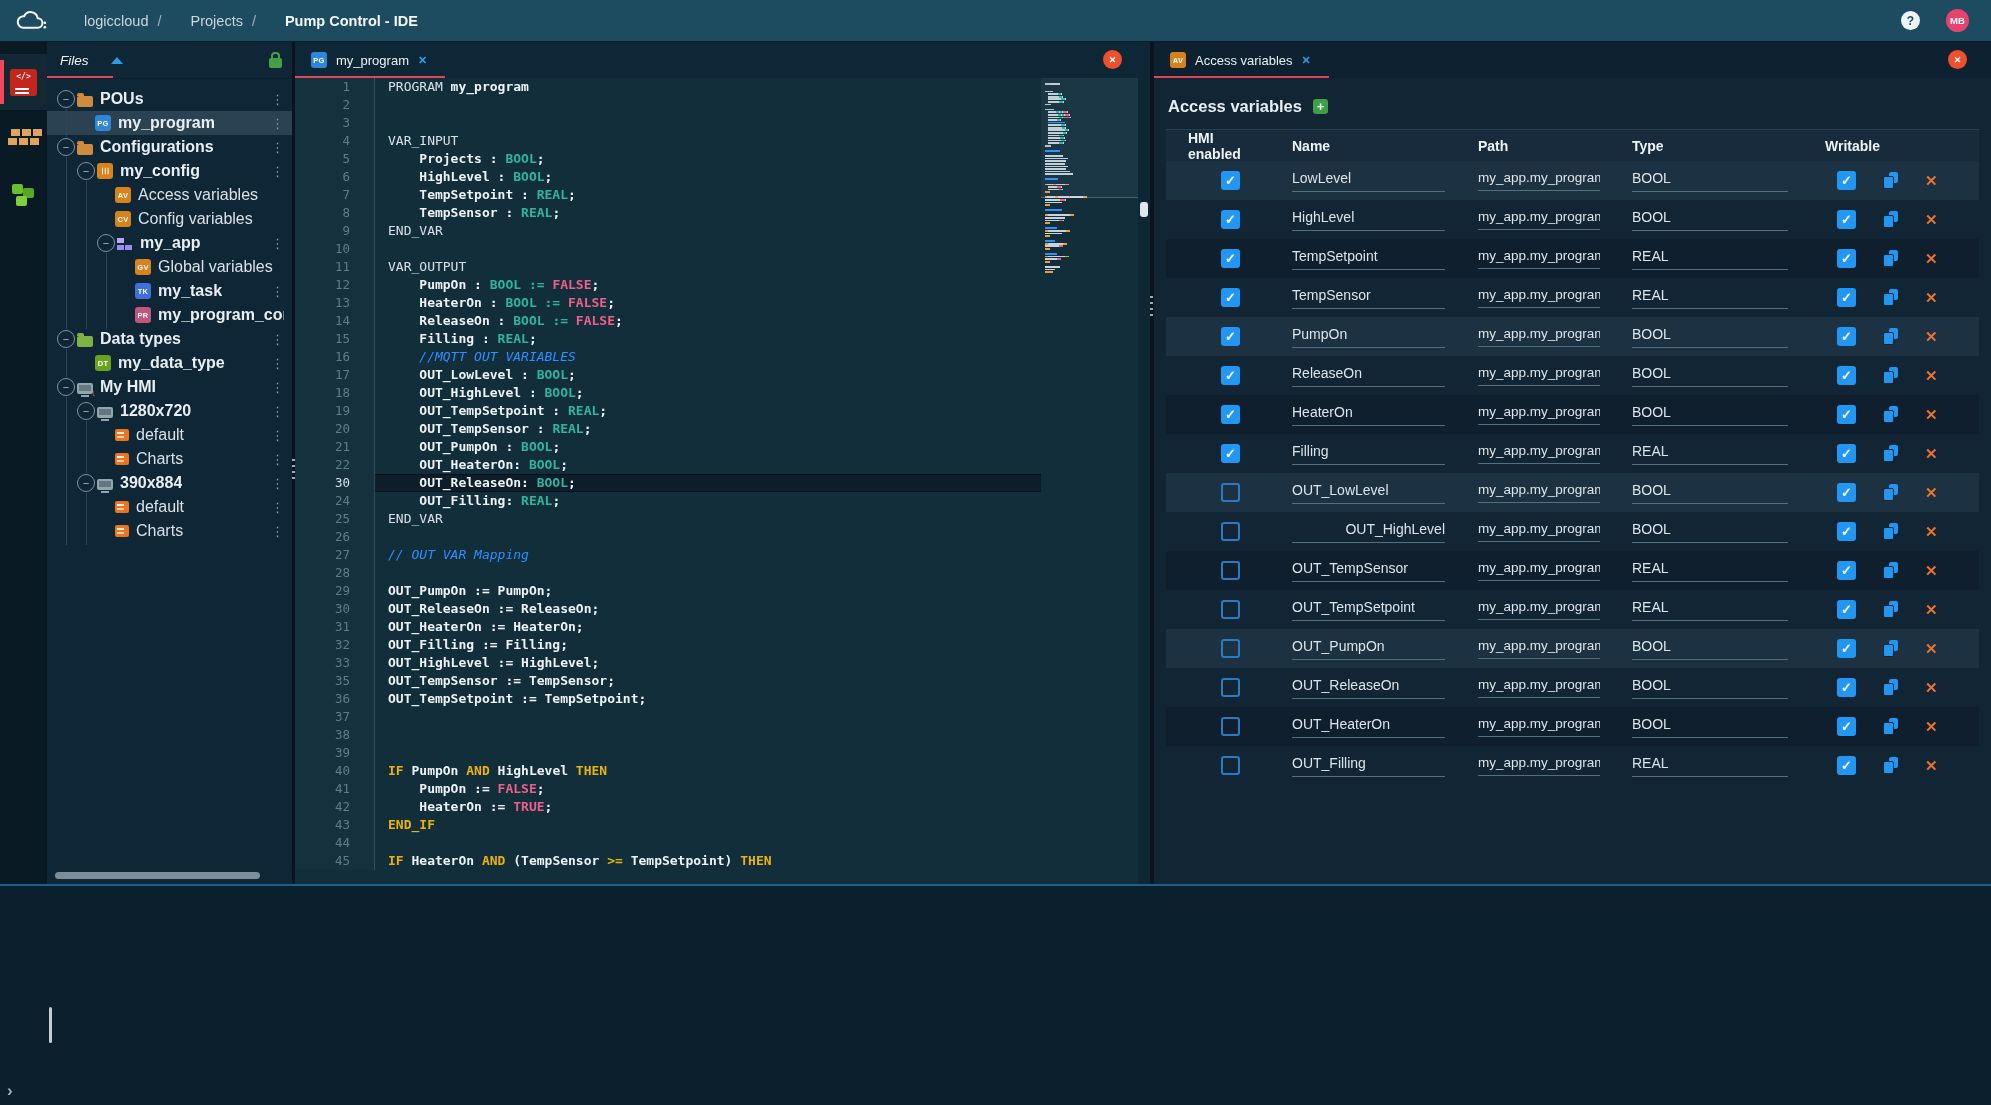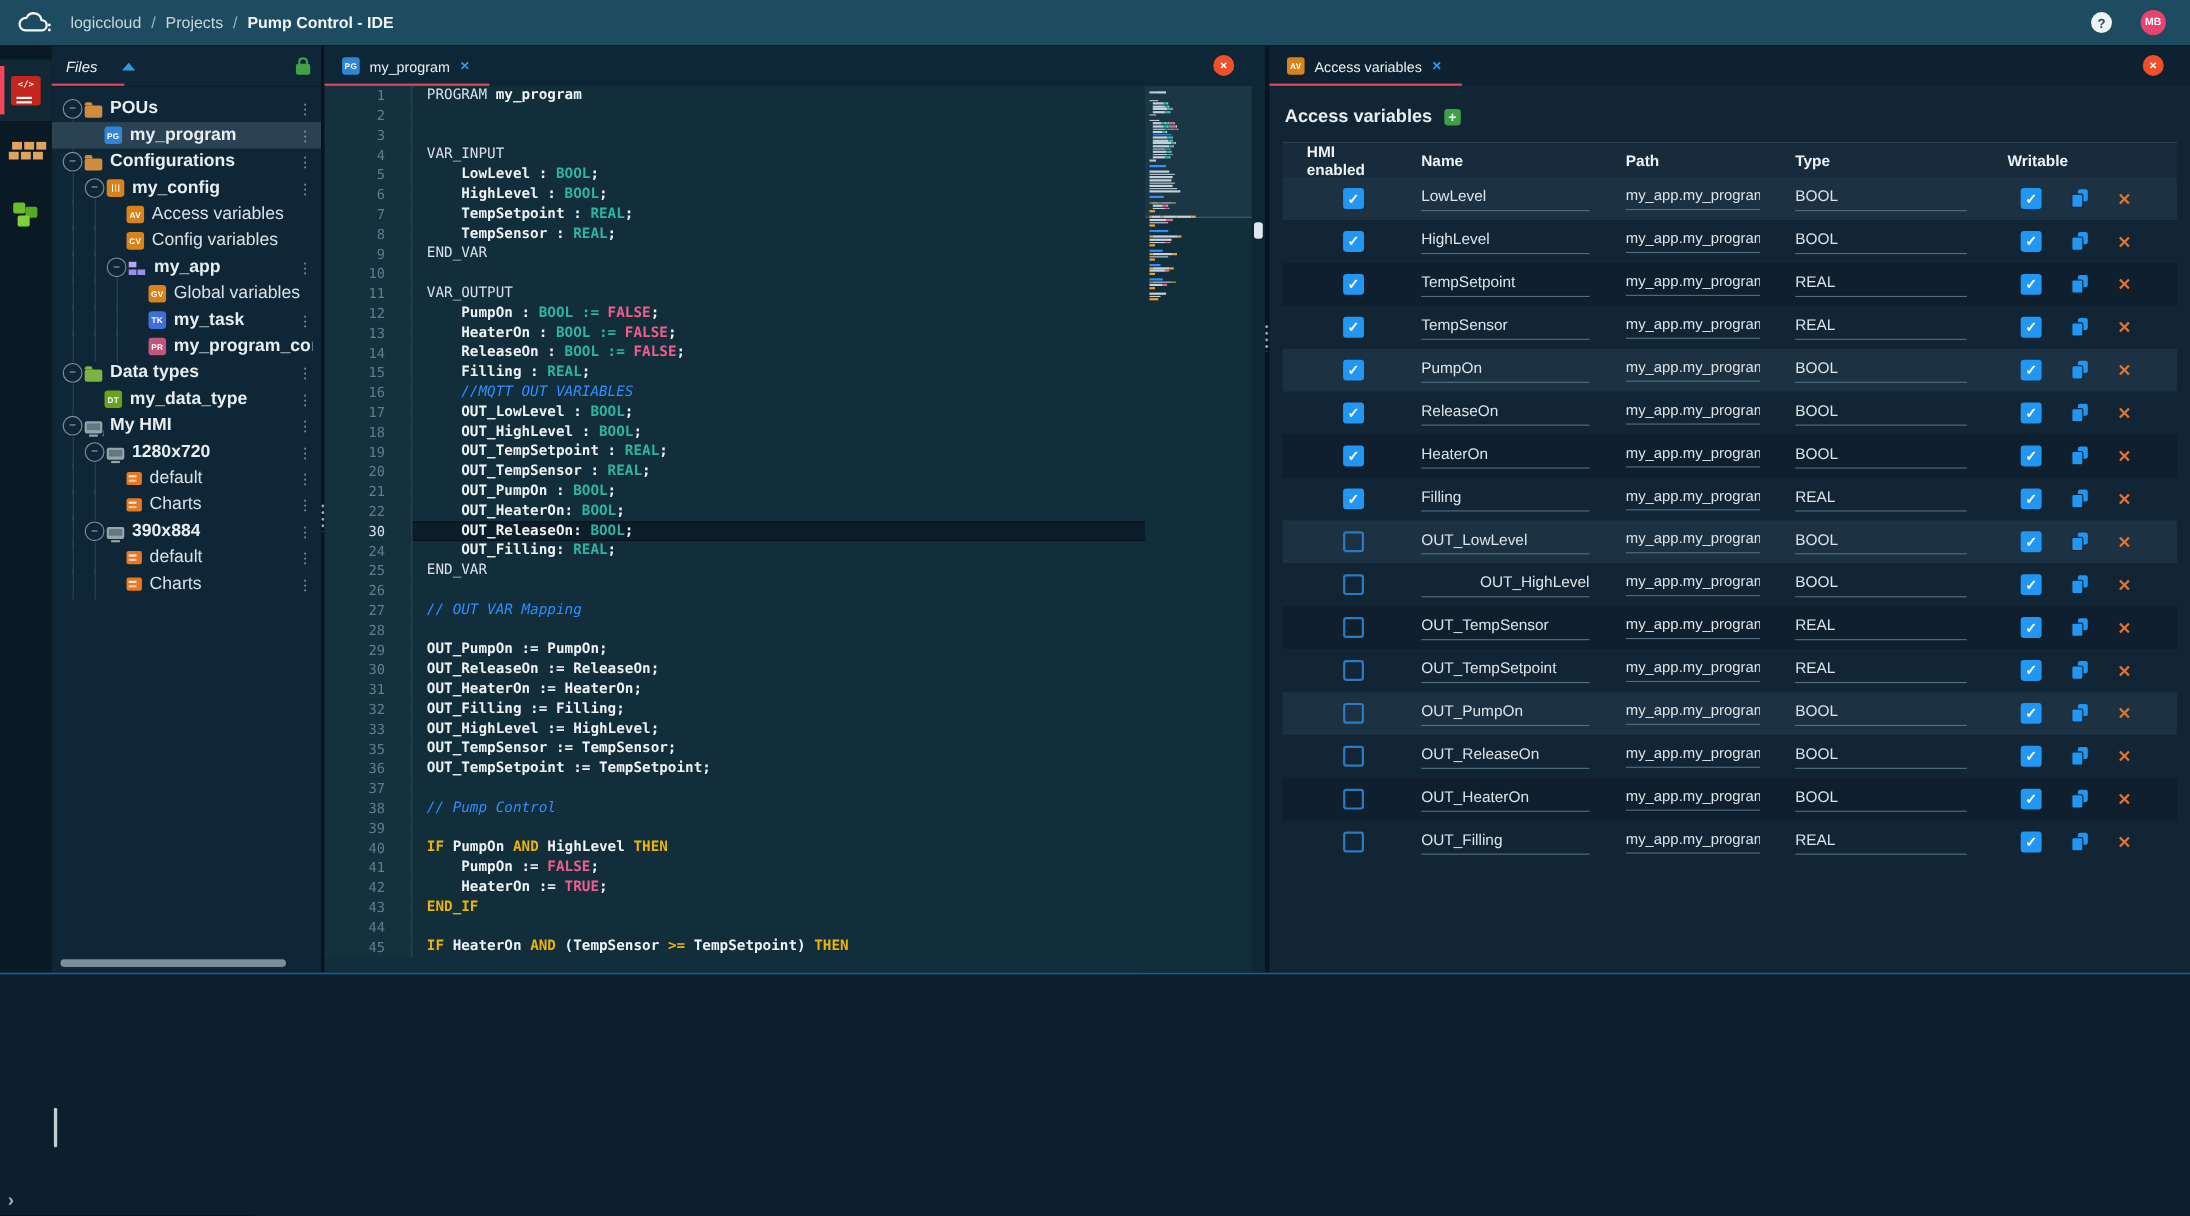--- a/index.html
+++ b/index.html
@@ -5,21 +5,21 @@
   html,body{margin:0;padding:0;background:#081520;}
   .app{position:relative;width:1991px;height:1105px;overflow:hidden;
        font-family:"Liberation Sans",sans-serif;color:#dfe8ee;
        background:#0c1f2d;font-size:14px;-webkit-font-smoothing:antialiased;}
 
   
   .topbar{height:42px;background:#1d4b60;display:flex;align-items:center;
           border-bottom:1px solid #0a1b26;box-sizing:border-box;}
   .logo{margin:0 16px 0 14px;display:flex;align-items:center;}
   .crumbs{display:flex;align-items:center;gap:9px;font-size:14.5px;color:#c9d6dd;}
-  .crumb{cursor:default;}
+  .crumb{cursor:default;margin-left:20px;}
   .crumb-sep{color:#9fb4bf;}
   .crumb.last{color:#f2f7fa;font-weight:600;}
   .topbar-right{margin-left:auto;display:flex;align-items:center;gap:26px;padding-right:22px;}
   .help-dot{width:19px;height:19px;border-radius:50%;background:#eef3f6;color:#1d4b60;
             font-weight:700;font-size:12px;display:flex;align-items:center;justify-content:center;}
   .avatar{width:23px;height:23px;border-radius:50%;background:#e8436f;color:#fff;
           font-weight:700;font-size:9.5px;display:flex;align-items:center;justify-content:center;}
 
   
   .main{display:flex;height:842px;border-bottom:2px solid #14628f;box-sizing:content-box;background:#081520;}
@@ -382,21 +382,21 @@
           <span class="tabx">✕</span>
         </div>
       </div>
       <span class="closedot">✕</span>
       <div class="ebody">
         <div class="codewrap" id="code">
             <div class="cline"><span class="ln">1</span><span class="ctext"><span class="tk-k">PROGRAM</span><span class="tk-p"> my_program</span></span></div>
             <div class="cline"><span class="ln">2</span><span class="ctext"></span></div>
             <div class="cline"><span class="ln">3</span><span class="ctext"></span></div>
             <div class="cline"><span class="ln">4</span><span class="ctext"><span class="tk-k">VAR_INPUT</span></span></div>
-            <div class="cline"><span class="ln">5</span><span class="ctext"><span class="tk-p">    LowLevel : </span><span class="tk-t">BOOL</span><span class="tk-p">;</span></span></div>
+            <div class="cline"><span class="ln">5</span><span class="ctext"><span class="tk-p">    Projects : </span><span class="tk-t">BOOL</span><span class="tk-p">;</span></span></div>
             <div class="cline"><span class="ln">6</span><span class="ctext"><span class="tk-p">    HighLevel : </span><span class="tk-t">BOOL</span><span class="tk-p">;</span></span></div>
             <div class="cline"><span class="ln">7</span><span class="ctext"><span class="tk-p">    TempSetpoint : </span><span class="tk-t">REAL</span><span class="tk-p">;</span></span></div>
             <div class="cline"><span class="ln">8</span><span class="ctext"><span class="tk-p">    TempSensor : </span><span class="tk-t">REAL</span><span class="tk-p">;</span></span></div>
             <div class="cline"><span class="ln">9</span><span class="ctext"><span class="tk-k">END_VAR</span></span></div>
             <div class="cline"><span class="ln">10</span><span class="ctext"></span></div>
             <div class="cline"><span class="ln">11</span><span class="ctext"><span class="tk-k">VAR_OUTPUT</span></span></div>
             <div class="cline"><span class="ln">12</span><span class="ctext"><span class="tk-p">    PumpOn : </span><span class="tk-t">BOOL</span><span class="tk-p"> </span><span class="tk-o">:=</span><span class="tk-p"> </span><span class="tk-b">FALSE</span><span class="tk-p">;</span></span></div>
             <div class="cline"><span class="ln">13</span><span class="ctext"><span class="tk-p">    HeaterOn : </span><span class="tk-t">BOOL</span><span class="tk-p"> </span><span class="tk-o">:=</span><span class="tk-p"> </span><span class="tk-b">FALSE</span><span class="tk-p">;</span></span></div>
             <div class="cline"><span class="ln">14</span><span class="ctext"><span class="tk-p">    ReleaseOn : </span><span class="tk-t">BOOL</span><span class="tk-p"> </span><span class="tk-o">:=</span><span class="tk-p"> </span><span class="tk-b">FALSE</span><span class="tk-p">;</span></span></div>
             <div class="cline"><span class="ln">15</span><span class="ctext"><span class="tk-p">    Filling : </span><span class="tk-t">REAL</span><span class="tk-p">;</span></span></div>
@@ -414,21 +414,21 @@
             <div class="cline"><span class="ln">27</span><span class="ctext"><span class="tk-c">// OUT VAR Mapping</span></span></div>
             <div class="cline"><span class="ln">28</span><span class="ctext"></span></div>
             <div class="cline"><span class="ln">29</span><span class="ctext"><span class="tk-p">OUT_PumpOn := PumpOn;</span></span></div>
             <div class="cline"><span class="ln">30</span><span class="ctext"><span class="tk-p">OUT_ReleaseOn := ReleaseOn;</span></span></div>
             <div class="cline"><span class="ln">31</span><span class="ctext"><span class="tk-p">OUT_HeaterOn := HeaterOn;</span></span></div>
             <div class="cline"><span class="ln">32</span><span class="ctext"><span class="tk-p">OUT_Filling := Filling;</span></span></div>
             <div class="cline"><span class="ln">33</span><span class="ctext"><span class="tk-p">OUT_HighLevel := HighLevel;</span></span></div>
             <div class="cline"><span class="ln">35</span><span class="ctext"><span class="tk-p">OUT_TempSensor := TempSensor;</span></span></div>
             <div class="cline"><span class="ln">36</span><span class="ctext"><span class="tk-p">OUT_TempSetpoint := TempSetpoint;</span></span></div>
             <div class="cline"><span class="ln">37</span><span class="ctext"></span></div>
-            <div class="cline"><span class="ln">38</span><span class="ctext"><span class="tk-c">// Pump Control</span></span></div>
+            <div class="cline"><span class="ln">38</span></div>
             <div class="cline"><span class="ln">39</span><span class="ctext"></span></div>
             <div class="cline"><span class="ln">40</span><span class="ctext"><span class="tk-f">IF</span><span class="tk-p"> PumpOn </span><span class="tk-f">AND</span><span class="tk-p"> HighLevel </span><span class="tk-f">THEN</span></span></div>
             <div class="cline"><span class="ln">41</span><span class="ctext"><span class="tk-p">    PumpOn := </span><span class="tk-b">FALSE</span><span class="tk-p">;</span></span></div>
             <div class="cline"><span class="ln">42</span><span class="ctext"><span class="tk-p">    HeaterOn := </span><span class="tk-b">TRUE</span><span class="tk-p">;</span></span></div>
             <div class="cline"><span class="ln">43</span><span class="ctext"><span class="tk-f">END_IF</span></span></div>
             <div class="cline"><span class="ln">44</span><span class="ctext"></span></div>
             <div class="cline"><span class="ln">45</span><span class="ctext"><span class="tk-f">IF</span><span class="tk-p"> HeaterOn </span><span class="tk-f">AND</span><span class="tk-p"> (TempSensor </span><span class="tk-f">&gt;=</span><span class="tk-p"> TempSetpoint) </span><span class="tk-f">THEN</span></span></div>
           </div>
         <div class="minimap" id="minimap">
           <div class="mm-viewport"></div>

